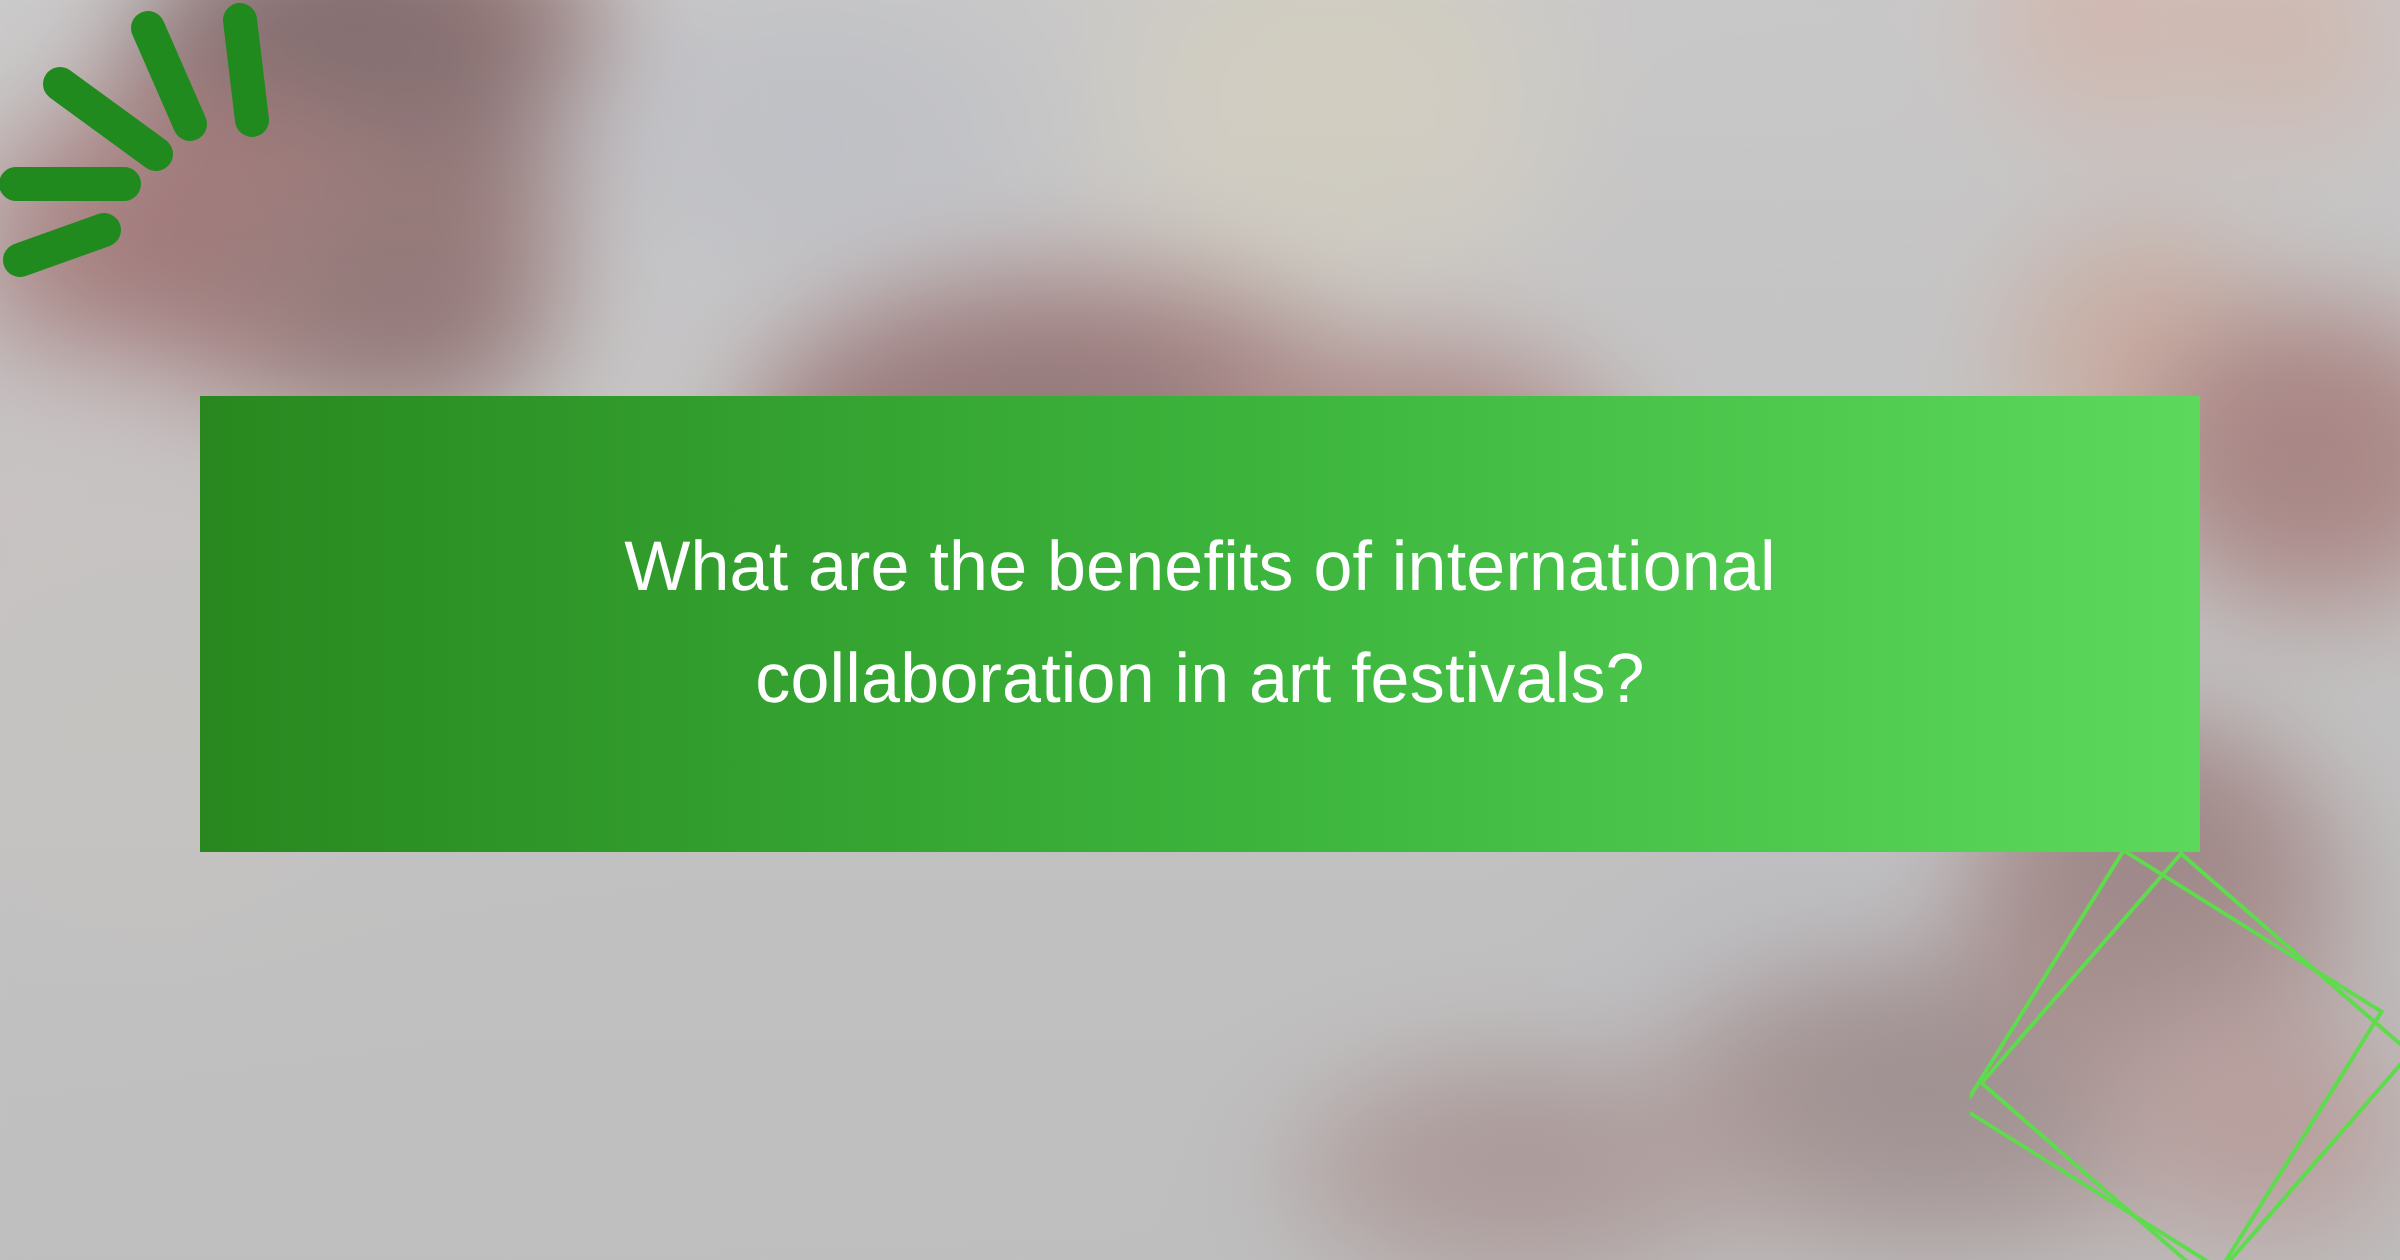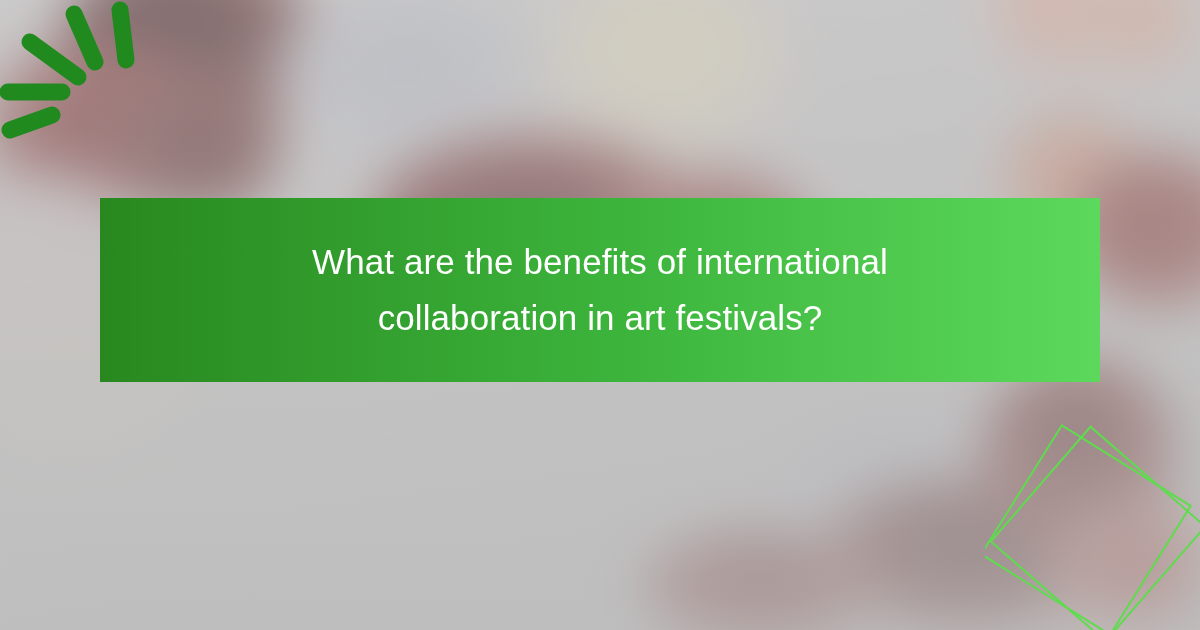--- a/index.html
+++ b/index.html
@@ -173,18 +173,18 @@
       </g>
   </svg>
 
   <svg class="squares" viewBox="0 0 215 210">
     <g id="square-outlines" fill="none" stroke="#5fdb4e" stroke-width="2">
         <rect x="25" y="34" width="152" height="152" transform="rotate(32 101 110)"></rect>
         <rect x="37" y="38" width="152" height="152" transform="rotate(41 113 114)"></rect>
       </g>
   </svg>
 
-  <div class="banner" style="left: 100px; top: 198px; width: 1000px; height: 184px; background: linear-gradient(90deg, rgb(40, 136, 31) 0%, rgb(60, 180, 60) 52%, rgb(92, 217, 92) 100%);">
+  <div class="banner" style="left: 100px; top: 198px; width: 1000px; height: 228px; background: linear-gradient(90deg, rgb(40, 136, 31) 0%, rgb(60, 180, 60) 52%, rgb(92, 217, 92) 100%);">
     <div class="banner-title" style="color: rgb(255, 255, 255);">What are the benefits of international
 collaboration in art festivals?</div>
   </div>
 
 </div>
 
 </body></html>

